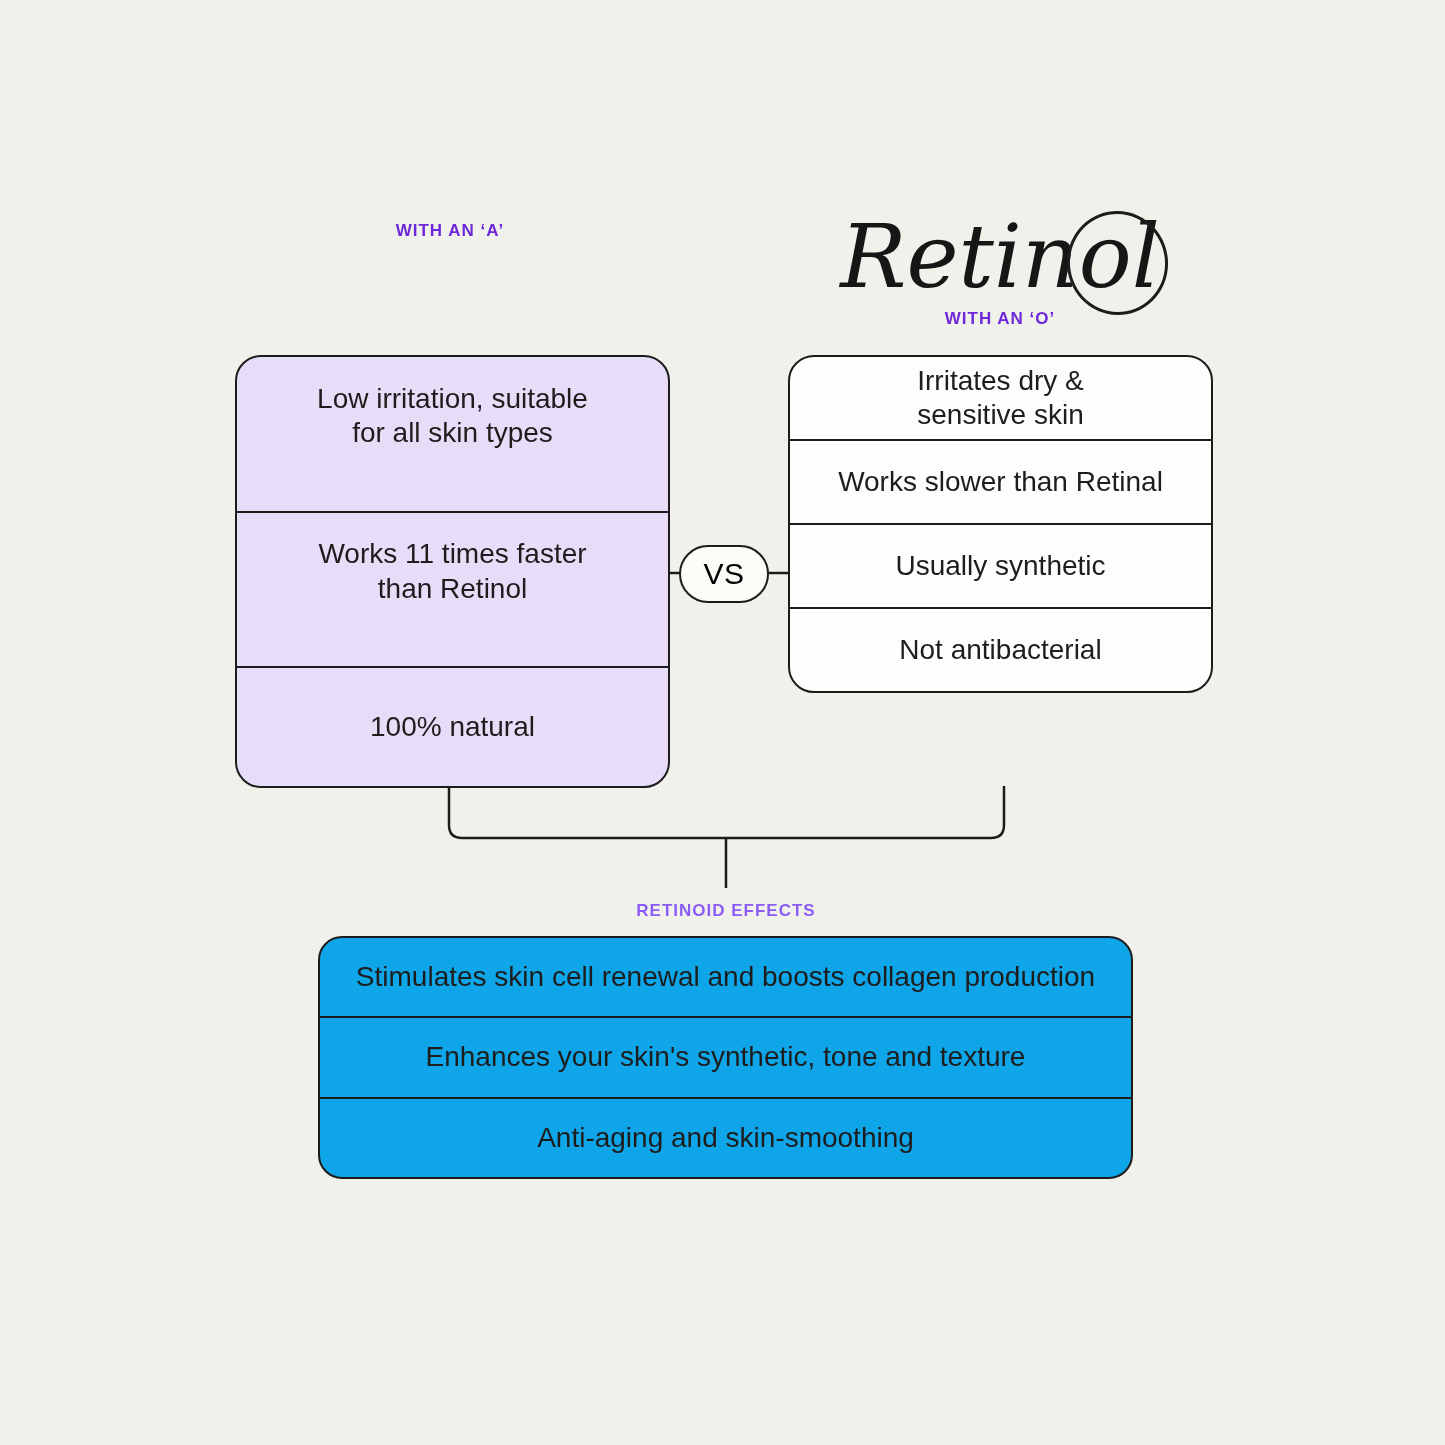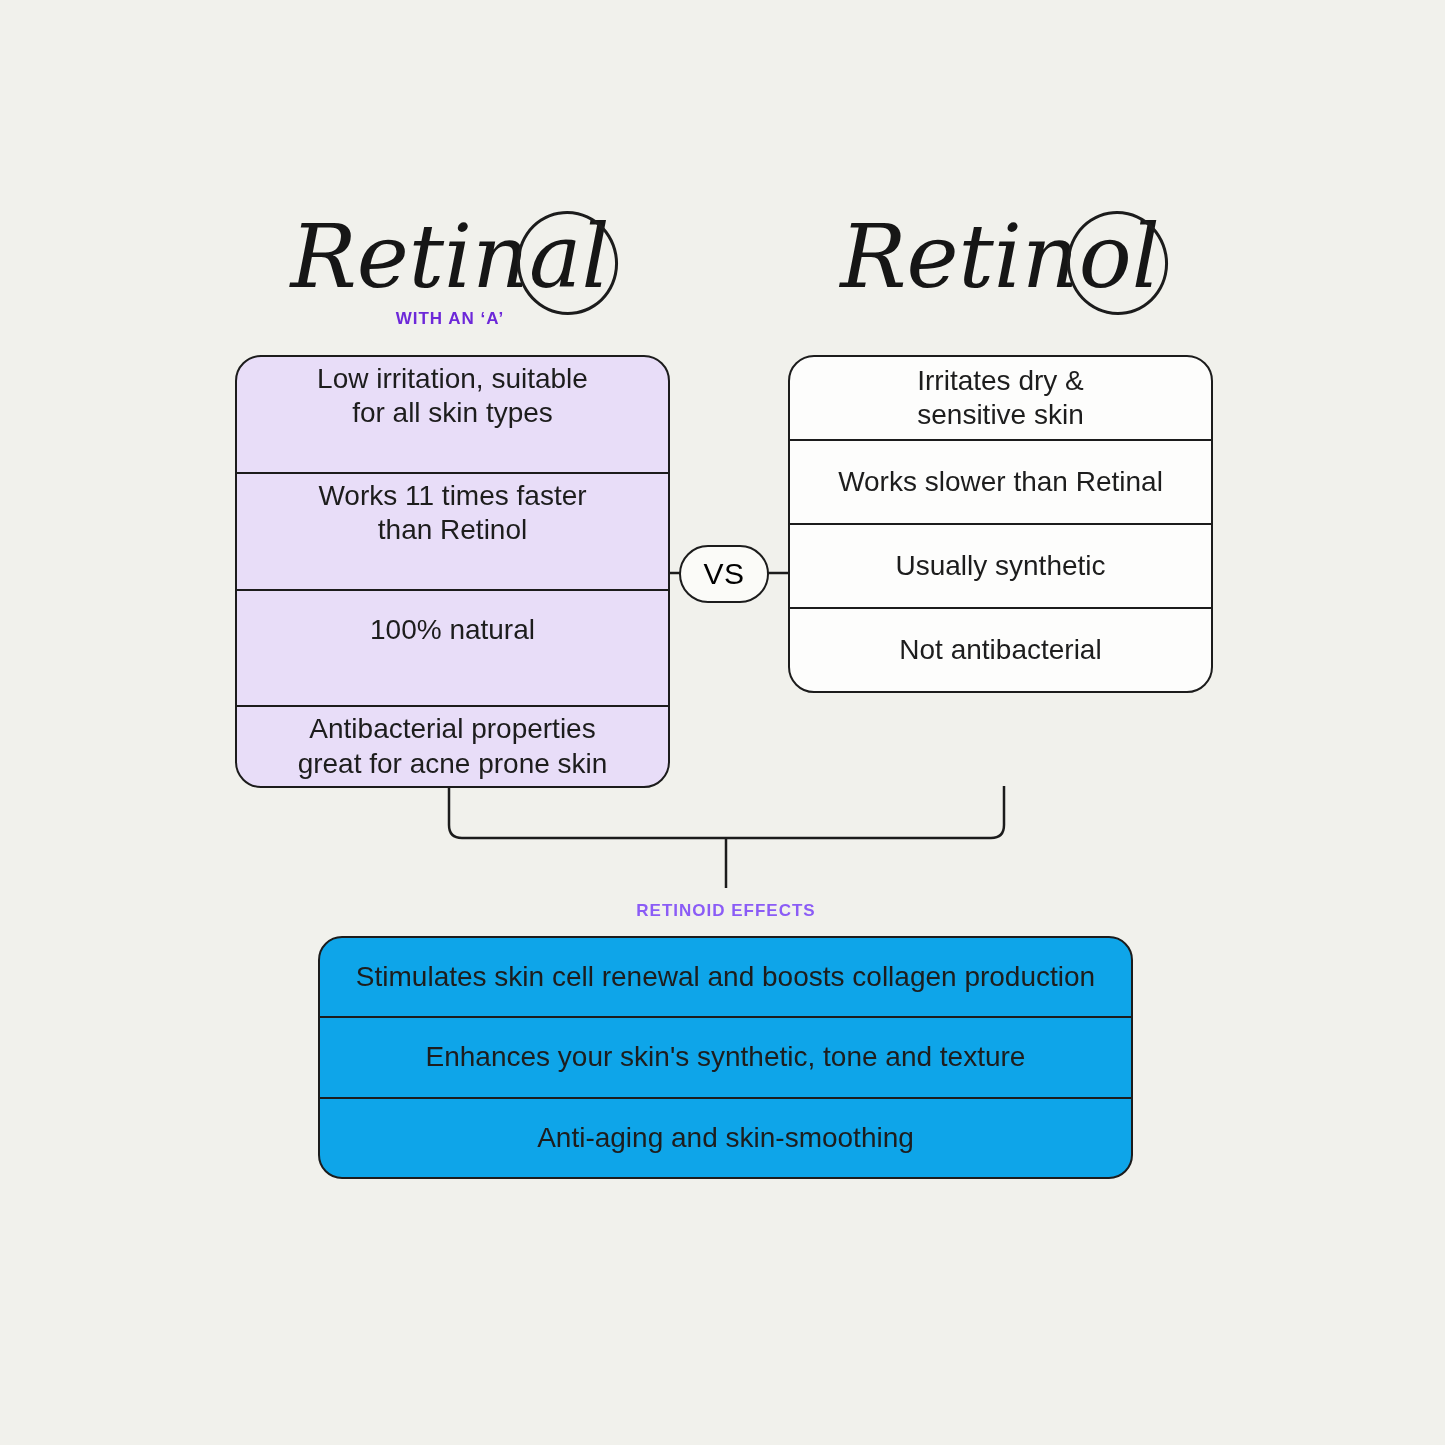--- a/index.html
+++ b/index.html
@@ -151,36 +151,34 @@
 <body>
 
 <svg class="connector-svg" viewBox="0 0 1445 1445" aria-hidden="true">
   <path d="M662,573 H681"></path>
   <path d="M767,573 H788"></path>
   <path d="M449,786 L449,825 Q449,838 462,838 L991,838 Q1004,838 1004,825 L1004,786"></path>
   <path d="M726,838 L726,888"></path>
 </svg>
 
 <div class="col-heading left">
-  <div class="script-title"><span>Retin</span><span class="circled"><span class="ring"></span><span>al</span></span></div>
   <div class="col-subtitle">WITH AN ‘A’</div>
 </div>
 
 <div class="col-heading right">
   <div class="script-title"><span>Retin</span><span class="circled"><span class="ring"></span><span>ol</span></span></div>
+  <div class="col-subtitle">WITH AN ‘O’</div>
 </div>
 
 <div class="card left-card">
   <div class="row">Low irritation, suitable
 for all skin types</div>
   <div class="row">Works 11 times faster
 than Retinol</div>
   <div class="row">100% natural</div>
-  <div class="row">Antibacterial properties
-great for acne prone skin</div>
 </div>
 
 <div class="card right-card">
   <div class="row">Irritates dry &amp;
 sensitive skin</div>
   <div class="row">Works slower than Retinal</div>
   <div class="row">Usually synthetic</div>
   <div class="row">Not antibacterial</div>
 </div>
 

